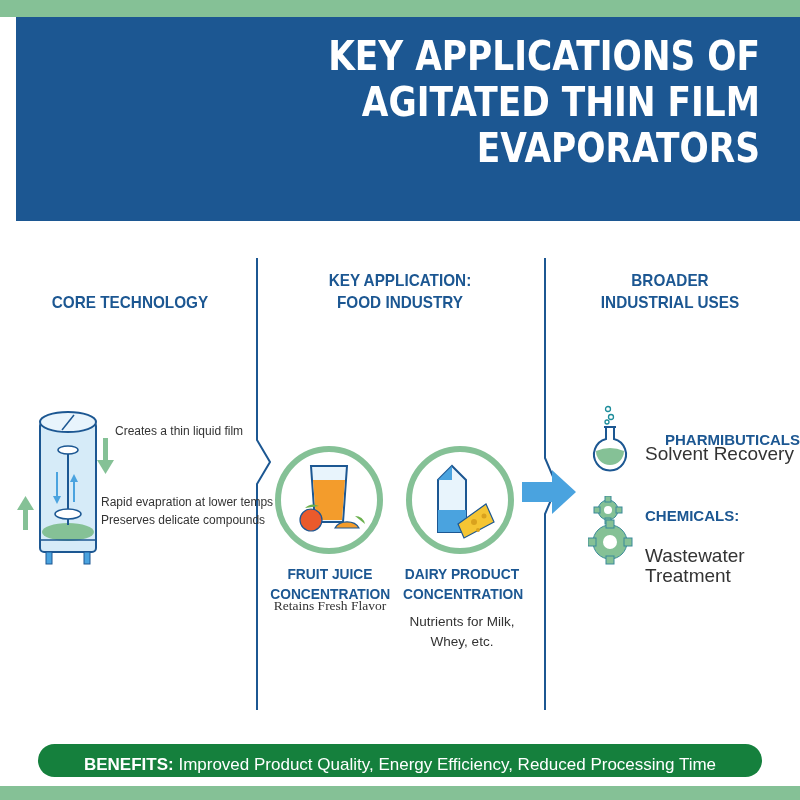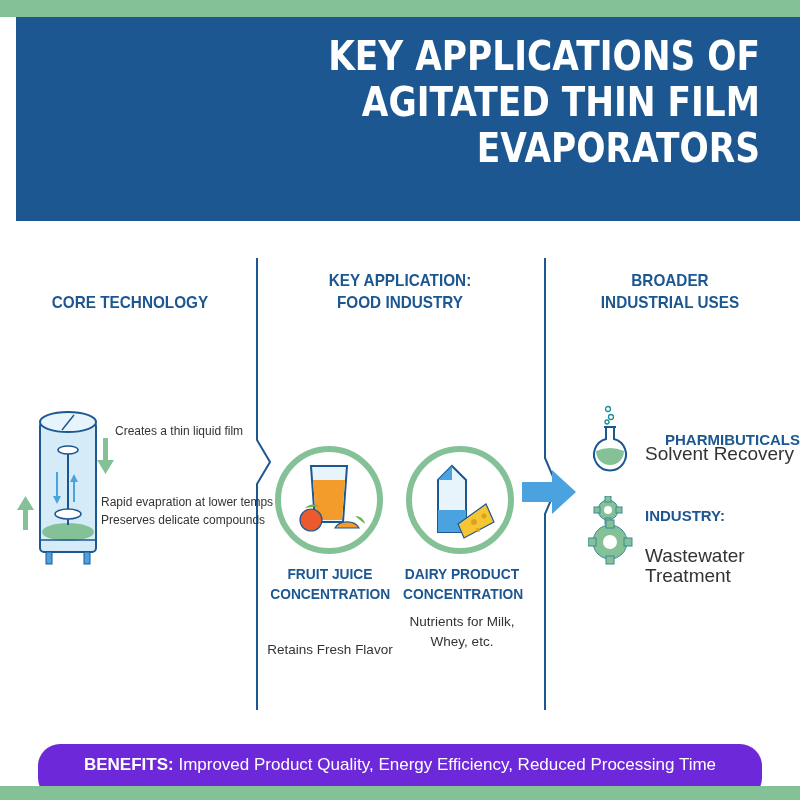--- a/index.html
+++ b/index.html
@@ -9,21 +9,21 @@
   .title { position:absolute; left:0; top:16px; width:800px; font-family:"DejaVu Sans", sans-serif; font-weight:bold; font-size:40px; line-height:46px; letter-spacing:0px; transform:scaleX(0.86); transform-origin:center; }
   .title div { display:block; }
   .subtitle { position:absolute; left:0; top:160px; width:800px; font-size:19px; color:#eaf1f8; }
   .col-title { position:absolute; color:#1c5792; font-weight:bold; font-size:17px; text-align:center; line-height:22px; transform:scaleX(0.9); }
   .small-text { position:absolute; font-size:12px; color:#333; line-height:20px; }
   .app-title { position:absolute; color:#1c5792; font-weight:bold; font-size:15px; text-align:center; line-height:20px; transform:scaleX(0.92); }
   .app-desc { position:absolute; color:#333; font-size:13.5px; text-align:center; line-height:20px; }
   .circle { position:absolute; width:96px; height:96px; border:6px solid #85c196; border-radius:50%; background:#fff; }
   .ind-title { position:absolute; color:#1c5792; font-weight:bold; font-size:15px; line-height:20px; }
   .ind-desc { position:absolute; color:#333; font-size:19px; line-height:20px; }
-  .benefits { position:absolute; left:38px; top:744px; width:724px; height:56px; background:#6d28d9; border-radius:22px; color:#fff; text-align:center; line-height:42px; font-size:17px; }
+  .benefits { position:absolute; left:38px; top:744px; width:724px; height:33px; background:#15803d; border-radius:22px; color:#fff; text-align:center; line-height:42px; font-size:17px; }
   .benefits b { font-weight:bold; }
   .bottom-band { position:absolute; left:0; top:786px; width:800px; height:14px; background:#85c196; }
 </style>
 </head>
 <body>
 
 <div class="top-band"></div>
 
 <div class="header">
   <div class="title">
@@ -101,21 +101,21 @@
     <circle cx="62" cy="70" r="3" fill="#d9a21e"></circle>
     <circle cx="72" cy="64" r="2.5" fill="#d9a21e"></circle>
     <circle cx="66" cy="78" r="2" fill="#d9a21e"></circle>
   </svg>
 </div>
 
 <div class="app-title" style="left:265px; top:564px; width:130px;">
   <div>FRUIT JUICE</div>
   <div>CONCENTRATION</div>
 </div>
-<div class="app-desc" style="left:262px; top:640px; width:136px;">
+<div class="app-desc" style="left:262px; top:596px; width:136px;font-family:Liberation Serif, serif;">
   <div>Retains Fresh Flavor</div>
 </div>
 <div class="app-title" style="left:398px; top:564px; width:128px;">
   <div>DAIRY PRODUCT</div>
   <div>CONCENTRATION</div>
 </div>
 <div class="app-desc" style="left:398px; top:612px; width:128px;">
   <div>Nutrients for Milk,</div>
   <div>Whey, etc.</div>
 </div>
@@ -144,21 +144,21 @@
     <rect x="0" y="42" width="8" height="8"></rect>
       <rect x="36" y="42" width="8" height="8"></rect>
   </g>
   <circle cx="20" cy="14" r="4" fill="#fff"></circle>
   <circle cx="22" cy="46" r="7" fill="#fff"></circle>
 </svg>
 
 <div class="ind-title" style="left:645px; top:430px;margin-left:20px;">PHARMIBUTICALS:</div>
 <div class="ind-desc" style="left:645px; top:444px;">Solvent Recovery</div>
 <div class="ind-title" style="left:645px; top:506px;">
-  <div>INDUSTRY:</div>
+  <div>CHEMICALS:</div>
 </div>
 <div class="ind-desc" style="left:645px; top:546px;">Wastewater Treatment</div>
 
 <div class="benefits">
   <b>BENEFITS:</b><span> Improved Product Quality, Energy Efficiency, Reduced Processing Time</span>
 </div>
 
 <div class="bottom-band"></div>
 
 </body></html>

